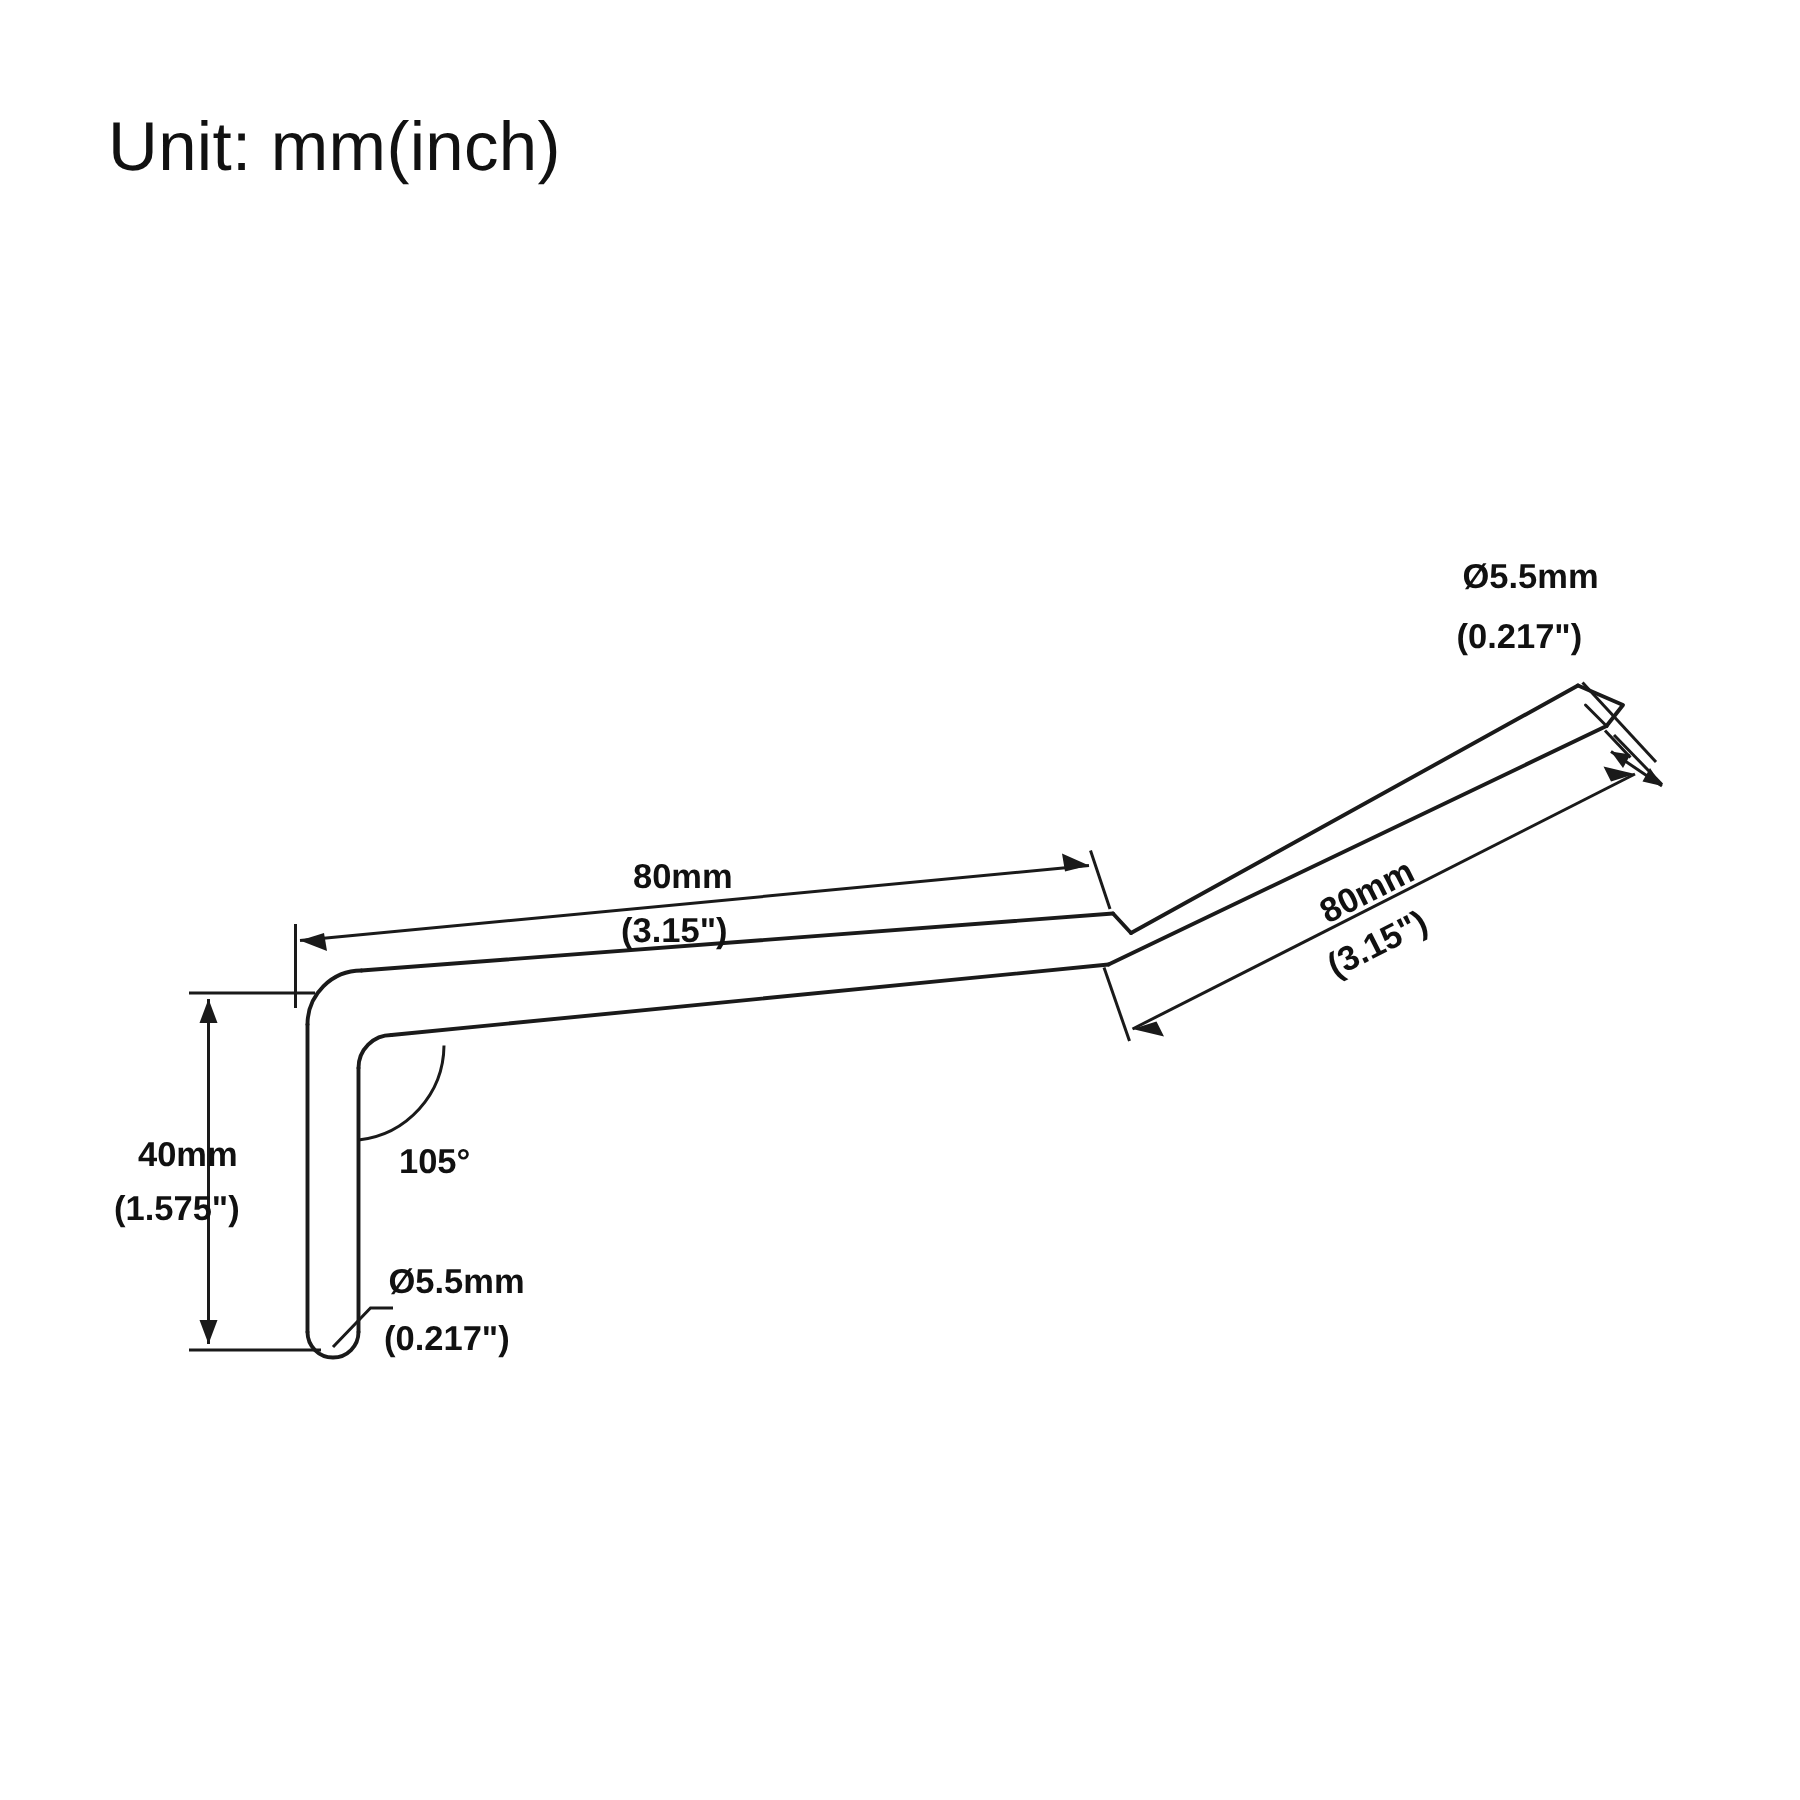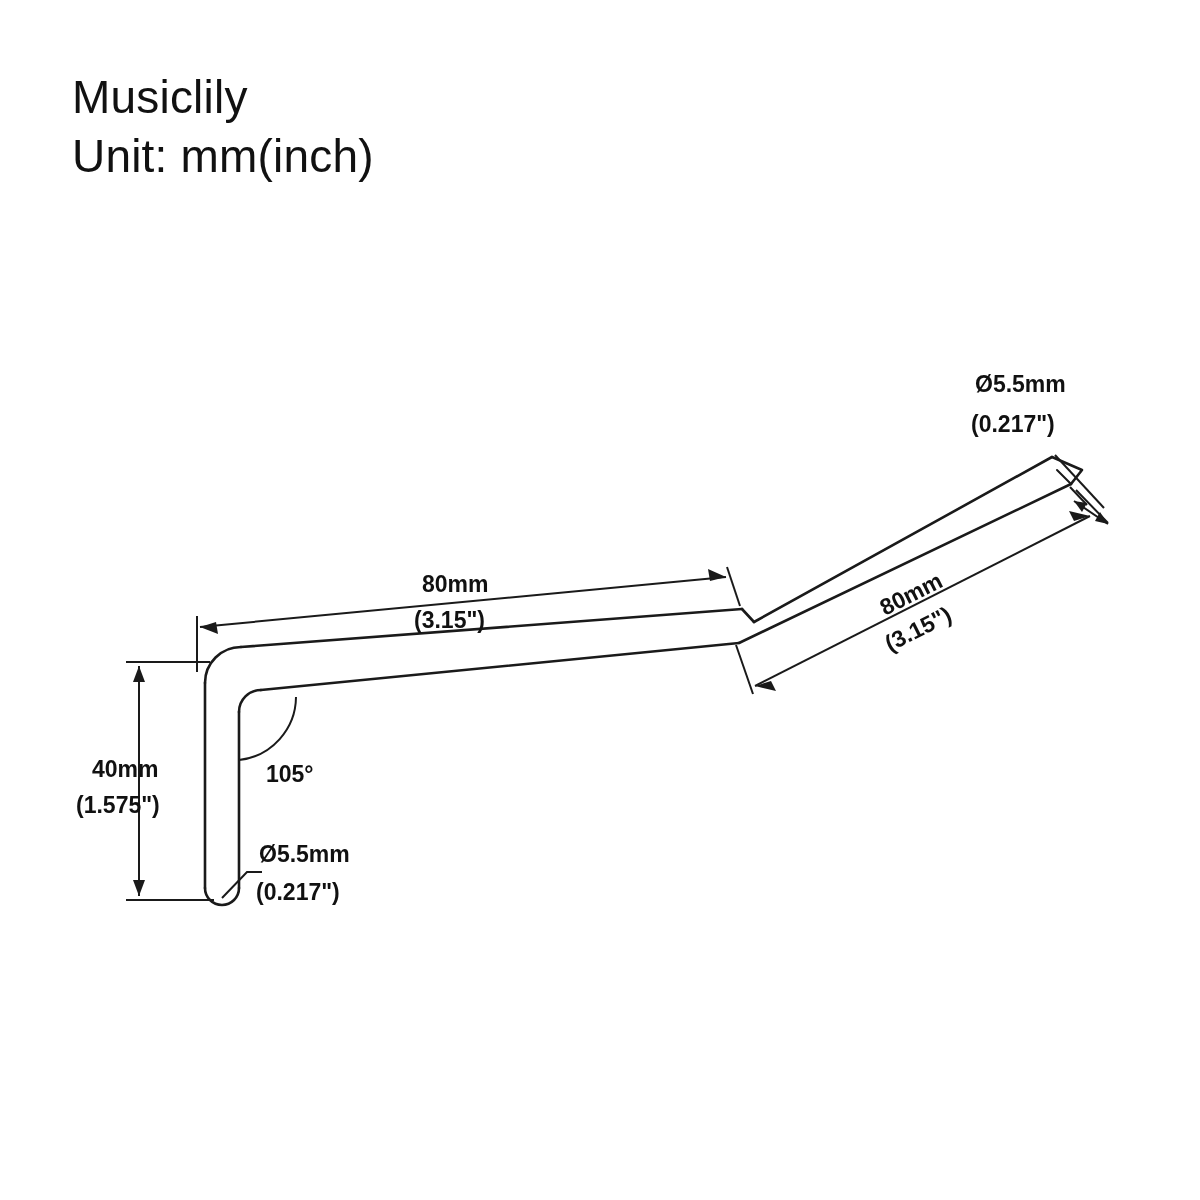--- a/index.html
+++ b/index.html
@@ -46,21 +46,20 @@
     font-weight: bold;
     fill: #111111;
   }
 </style>
 </head>
 <body>
 
 <div id="stage">
 
   <div class="title-block">
-    <div class="title-line">Musiclily</div>
     <div class="title-line">Unit: mm(inch)</div>
   </div>
 
   <svg class="drawing" viewBox="0 0 1200 1200">
 
     <g fill="none" stroke="#1a1a1a" stroke-width="2.6" stroke-linejoin="round" stroke-linecap="round">
 
       <path d="M 205 683 L 205 888"></path>
 
       <path d="M 205 888 A 17 17 0 0 0 239 888"></path>

